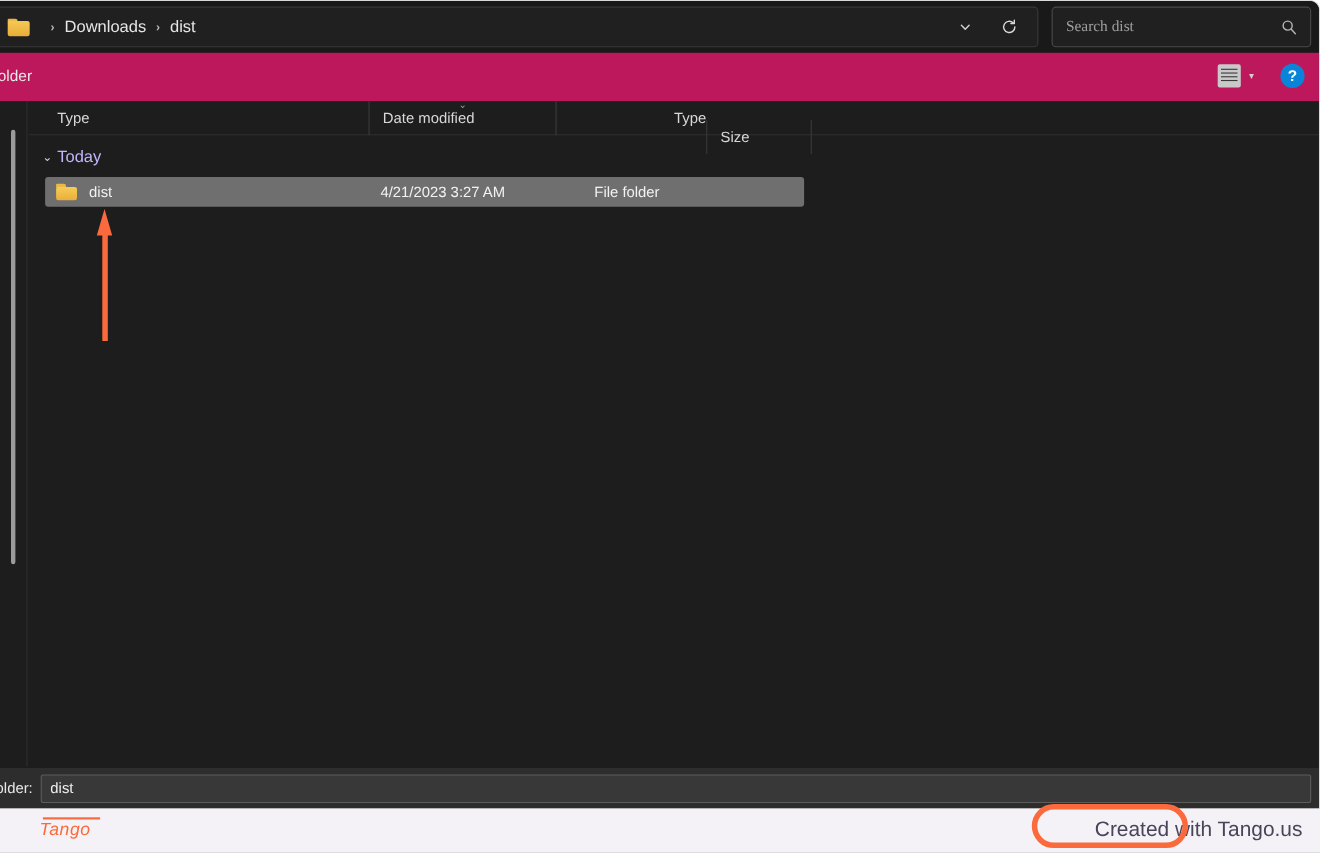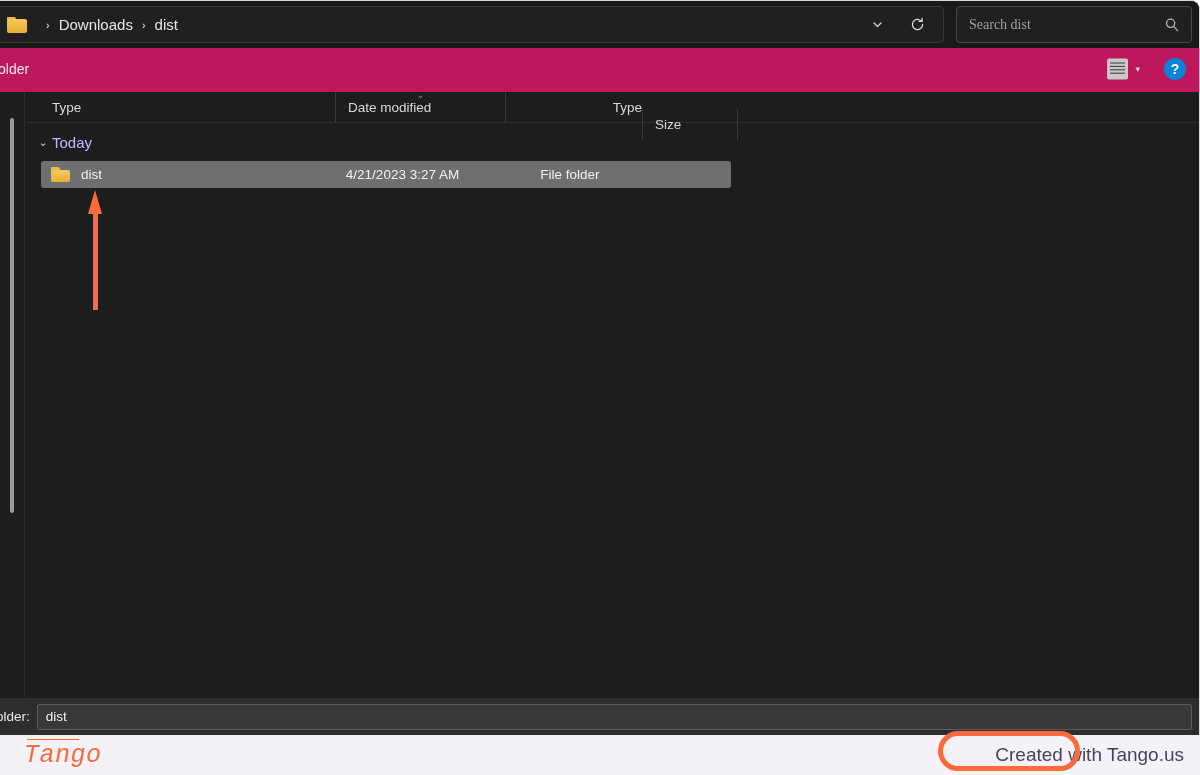--- a/index.html
+++ b/index.html
@@ -360,25 +360,25 @@
     position: absolute;
     left: 0;
     top: 735px;
     width: 1200px;
     height: 40px;
     background: #f4f2f7;
     display: flex;
     align-items: center;
   }
   .tango-logo {
-    margin-left: 24px;
+    margin-left: 36px;
     color: #fb6a3c;
-    font-family: Liberation Mono, monospace;
+    font-family: Liberation Sans, sans-serif;
     font-style: italic;
-    font-size: 25px;
+    font-size: 16px;
     letter-spacing: 0.5px;
     position: relative;
     line-height: 1;
   }
   .tango-logo::before {
     content: "";
     position: absolute;
     left: 3px;
     top: -4px;
     width: 52px;

